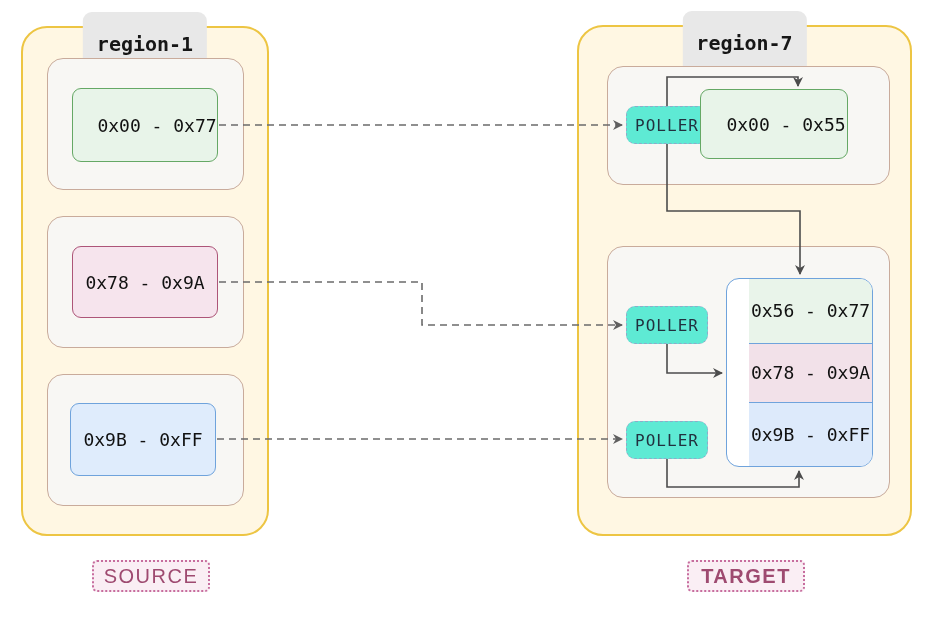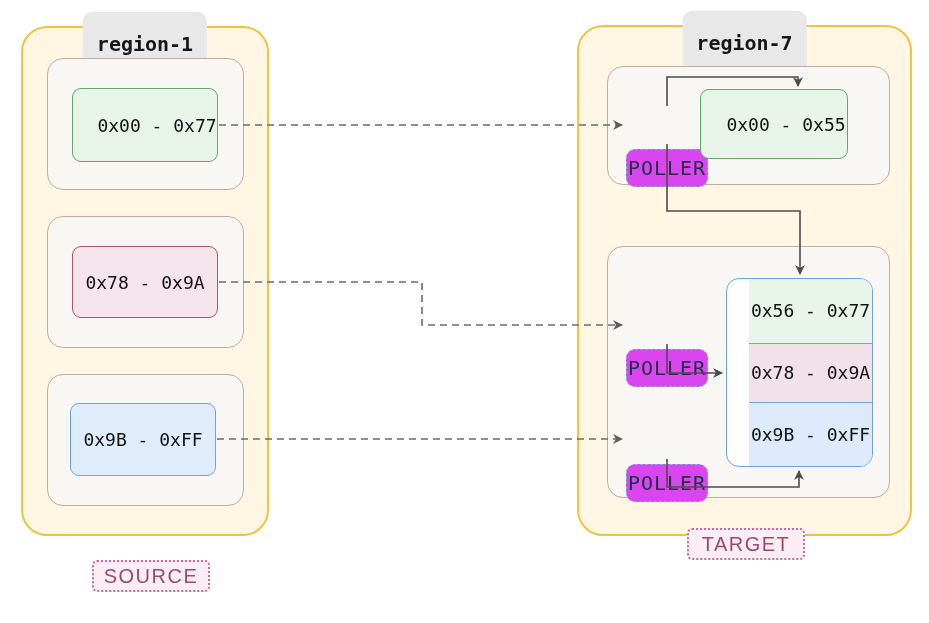--- a/index.html
+++ b/index.html
@@ -44,27 +44,26 @@
     border-radius:9px;
     box-sizing:border-box;
     white-space:nowrap;
   }
   .block.green{background:#e8f4e9;border:1.5px solid #65a865;padding-left:24px;}
   .block.pink{background:#f6e4ed;border:1.5px solid #ad5578;}
   .block.blue{background:#dfecfc;border:1.5px solid #6fa3dc;}
   .poller{
     position:absolute;
     display:flex;align-items:center;justify-content:center;
-    background:#d946ef;
+    background:#5eead4;
     border:1.5px dashed #8fabc9;
     border-radius:9px;
-    font-size:20px;color:#22313f;
+    font-size:16px;color:#22313f;
     box-sizing:border-box;
     letter-spacing:1px;
-    margin-top:43px;
   }
   .stack{
     position:absolute;
     border:1.5px solid #6fa3dc;
     border-radius:13px;
     box-sizing:border-box;
     display:flex;flex-direction:column;
     overflow:hidden;
     background:#ffffff;
   }
@@ -126,21 +125,21 @@
   <div class="subgroup" style="left:607px;top:246px;width:283px;height:252px;"></div>
   <div class="poller" style="left:626px;top:306px;width:82px;height:38px;">POLLER</div>
   <div class="poller" style="left:626px;top:421px;width:82px;height:38px;">POLLER</div>
 
   <div class="stack" style="left:726px;top:278px;width:147px;height:189px;">
     <div class="seg green">0x56 - 0x77</div>
     <div class="seg pink">0x78 - 0x9A</div>
     <div class="seg blue">0x9B - 0xFF</div>
   </div>
 
-  <div class="role" style="left:687px;top:528px;width:118px;height:32px;">TARGET</div>
+  <div class="role" style="left:687px;top:560px;width:118px;height:32px;font-weight:bold;">TARGET</div>
 
   <svg id="wires" width="929" height="623" viewBox="0 0 929 623">
     <defs>
       <marker id="dartDark" viewBox="0 0 10 10" refX="9" refY="5" markerUnits="userSpaceOnUse" markerWidth="11" markerHeight="10" orient="auto">
         <path d="M0,0 L10,5 L0,10 L3,5 Z" fill="#4c4c4c"></path>
       </marker>
       <marker id="dartGray" viewBox="0 0 10 10" refX="9" refY="5" markerUnits="userSpaceOnUse" markerWidth="11" markerHeight="10" orient="auto">
         <path d="M0,0 L10,5 L0,10 L3,5 Z" fill="#5f5f5f"></path>
       </marker>
     </defs>

